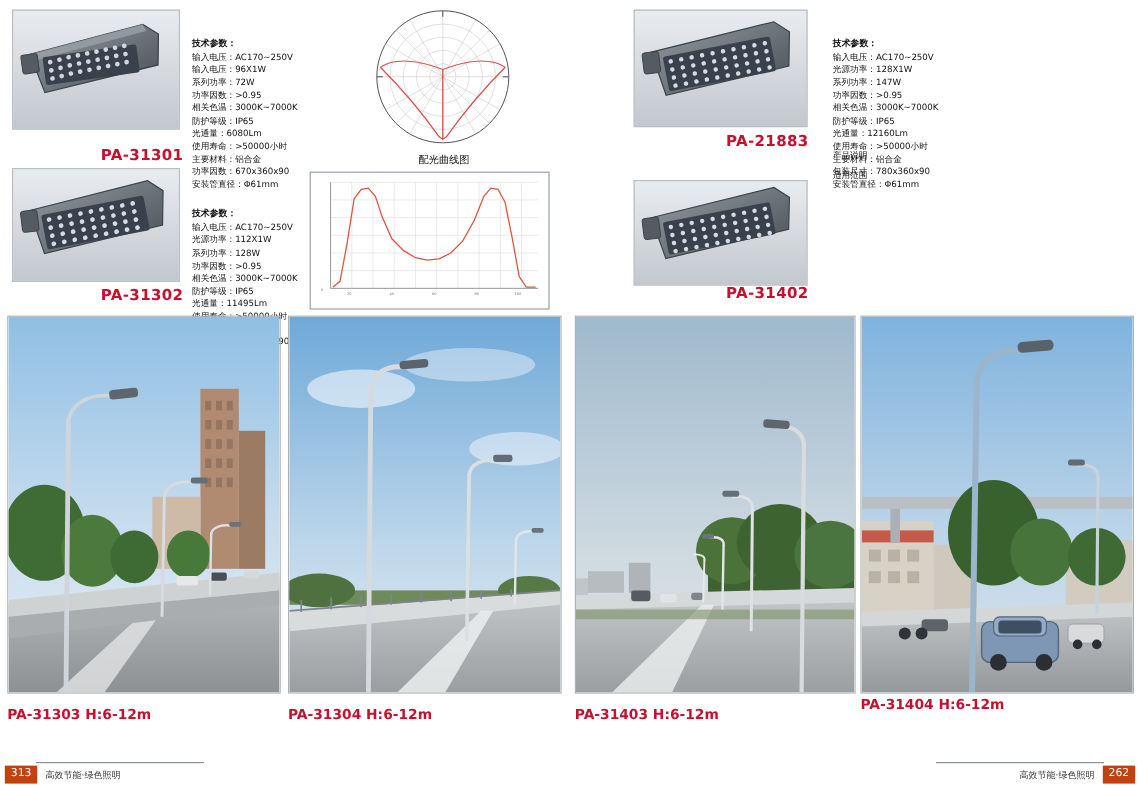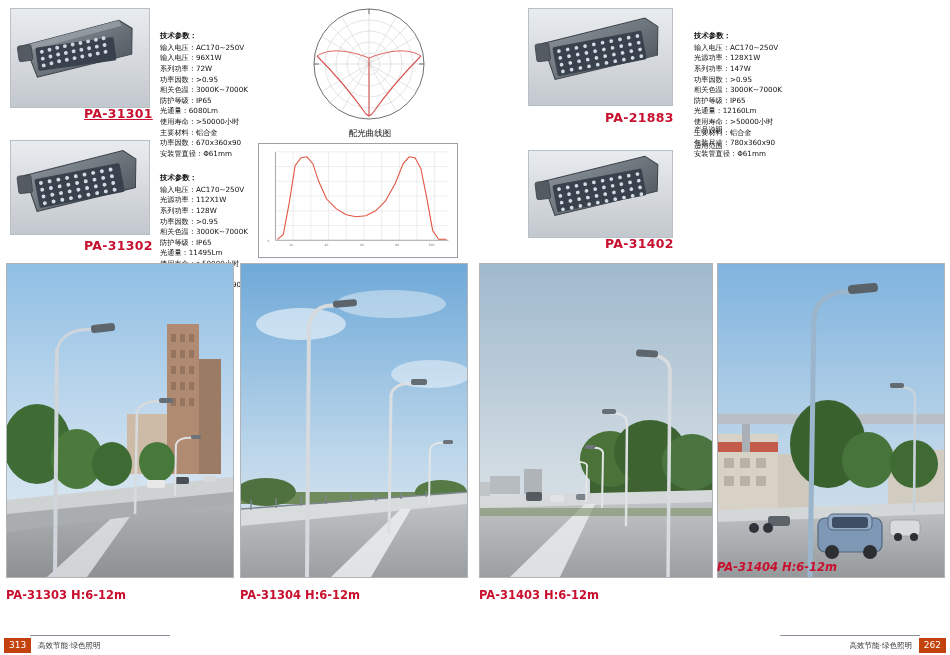--- a/index.html
+++ b/index.html
@@ -147,21 +147,21 @@
               <circle cx="54" cy="36" r="2"></circle>
               <circle cx="62" cy="35.5" r="2"></circle>
             <circle cx="70" cy="35" r="2"></circle>
               <circle cx="78" cy="34.5" r="2"></circle>
               <circle cx="86" cy="34" r="2"></circle>
           </g>
           <rect x="-2" y="16" width="14" height="16" fill="#545b62" stroke="#3c4248" stroke-width="0.8" rx="2"></rect>
         </g>
       </svg>
     </div>
-    <div class="code-label" style="left:84px; top:106px;text-decoration:underline;">PA-31301</div>
+    <div class="code-label" style="left:84px; top:121px;">PA-31301</div>
 
     <div class="spec-block" style="left:160px; top:10px;">
       <span class="spec-title">技术参数：</span><span>输入电压：AC170~250V</span>
 <span>输入电压：96X1W</span>
 <span>系列功率：72W</span>
 <span>功率因数：&gt;0.95</span>
 <span>相关色温：3000K~7000K</span>
 <span>防护等级：IP65</span>
 <span>光通量：6080Lm</span>
 <span>使用寿命：&gt;50000小时</span>
@@ -715,21 +715,21 @@
       </g>
       <rect x="130" y="20" width="30" height="9" rx="4" fill="#596169" transform="rotate(-5 145 25)"></rect>
 
       <g stroke="#c7d3dc" stroke-width="2.6" fill="none">
         <line x1="196" y1="248" x2="197" y2="134"></line>
         <path d="M197,136 C198,126 190,122 180,124"></path>
       </g>
       <rect x="172" y="119" width="14" height="5" rx="2" fill="#636b72"></rect>
     </svg>
   </div>
-  <div class="photo-caption" style="left:717px; top:560px;font-style:italic;">PA-31404 H:6-12m</div>
+  <div class="photo-caption" style="left:717px; top:580px;">PA-31404 H:6-12m</div>
 
   <div class="foot-rule" style="left:30px; width:140px;"></div>
   <div class="foot-rule" style="right:30px; width:140px;"></div>
 
   <div class="pg-box pg-left">313</div>
   <div class="foot-text foot-text-left">高效节能·绿色照明</div>
 
   <div class="pg-box pg-right">262</div>
   <div class="foot-text foot-text-right">高效节能·绿色照明</div>
 

